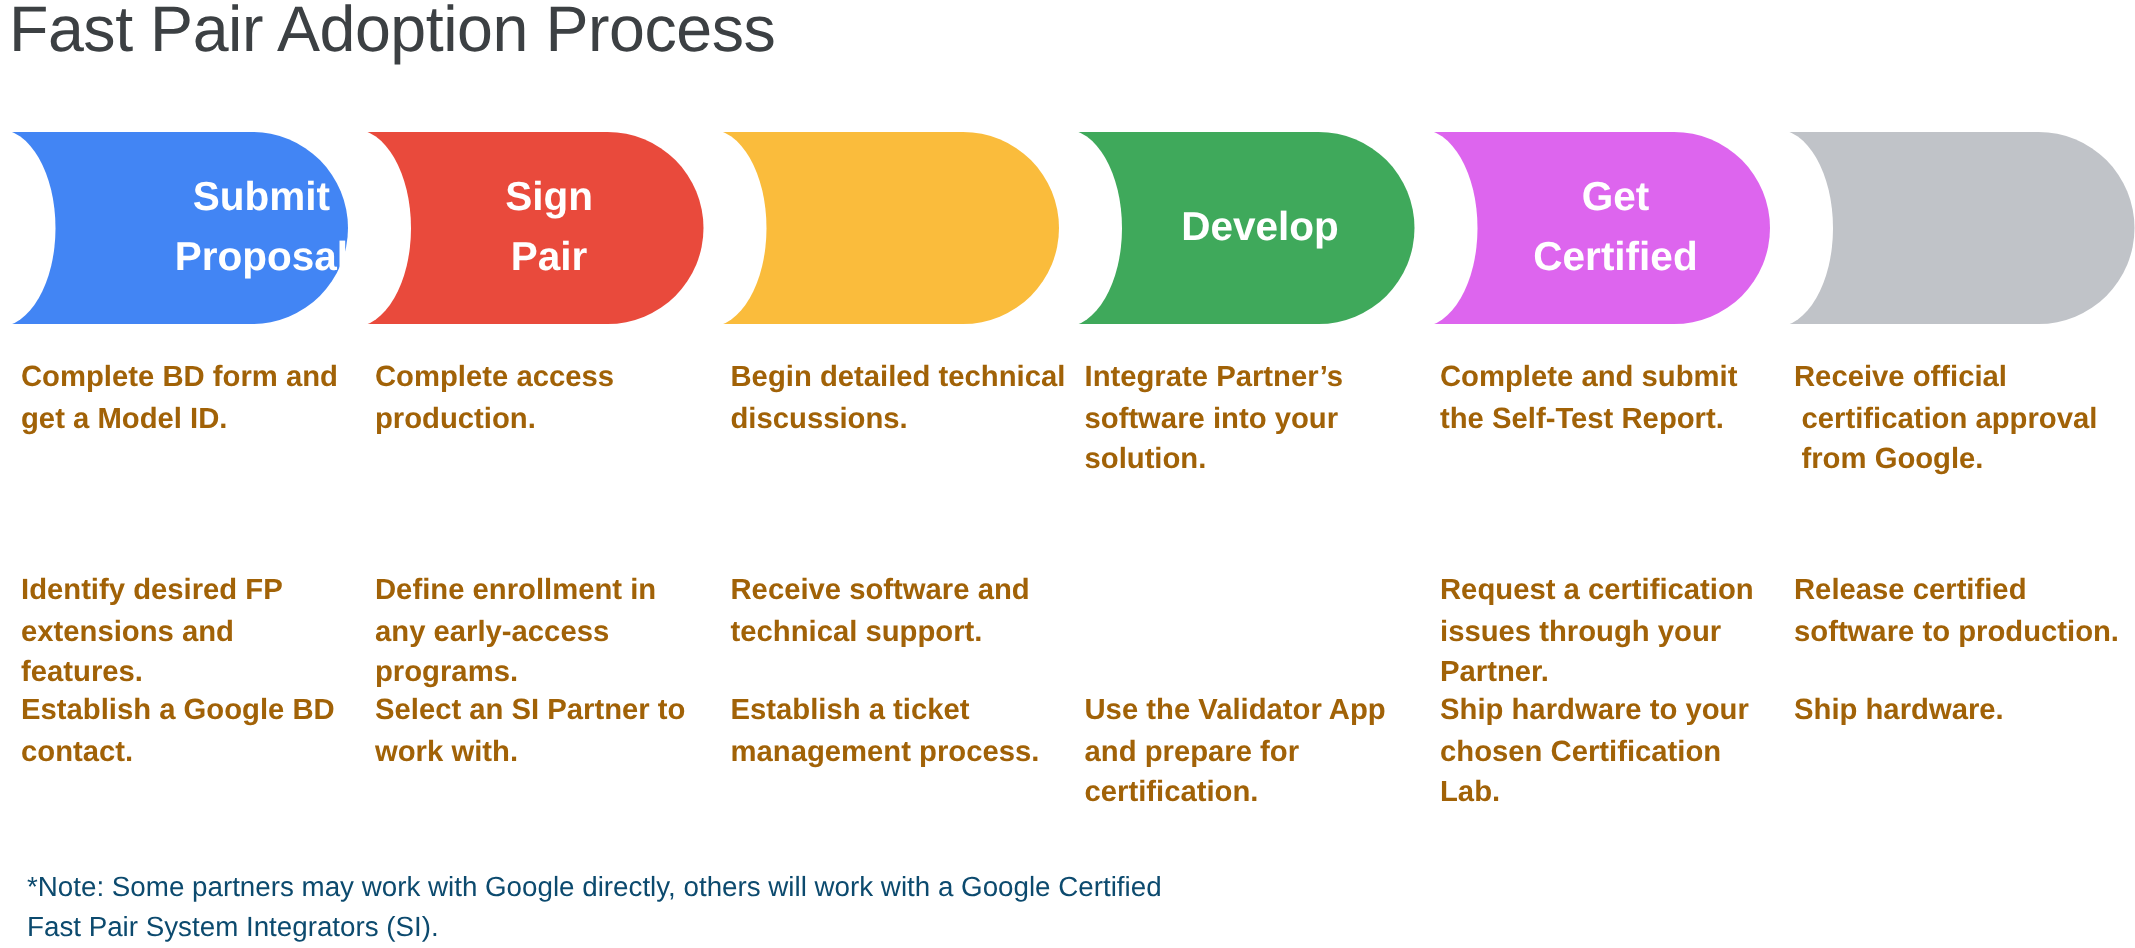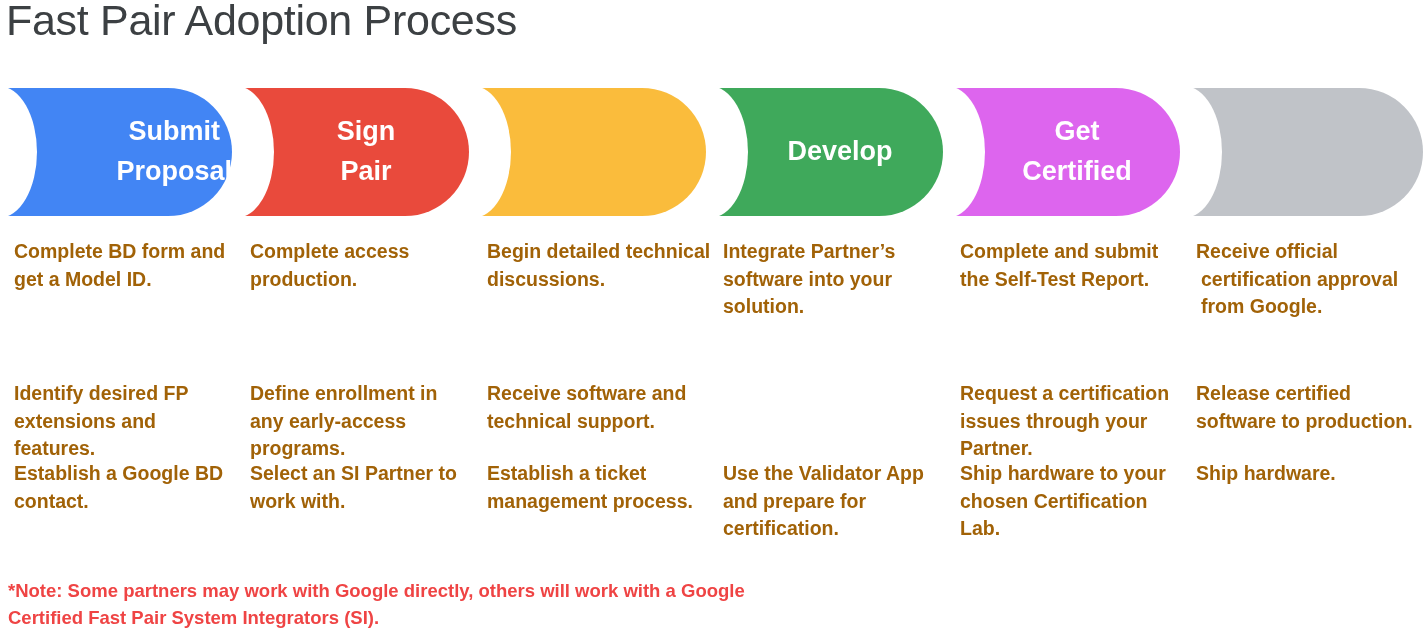--- a/index.html
+++ b/index.html
@@ -91,26 +91,25 @@
   .col3 { left: 723px;  width: 212px; }
   .col4 { left: 960px;  width: 218px; }
   .col5 { left: 1196px; width: 218px; }
 
   
   .col5.hang { text-indent: -5px; padding-left: 5px; }
 
   
   .footnote {
     position: absolute;
-    left: 8px; top: 578px;
+    left: 18px; top: 578px;
     width: 760px;
     font-size: 18.5px;
     line-height: 1.45;
-    color: #ef4444;
-    font-weight: bold;
+    color: #0c4a6e;
   }
 </style>
 </head>
 <body>
 
 <div class="page-title">Fast Pair Adoption Process</div>
 
 <div class="arrow-band">
 
   <div class="arrow" style="left:0px; width:232px;justify-content:flex-end;">

